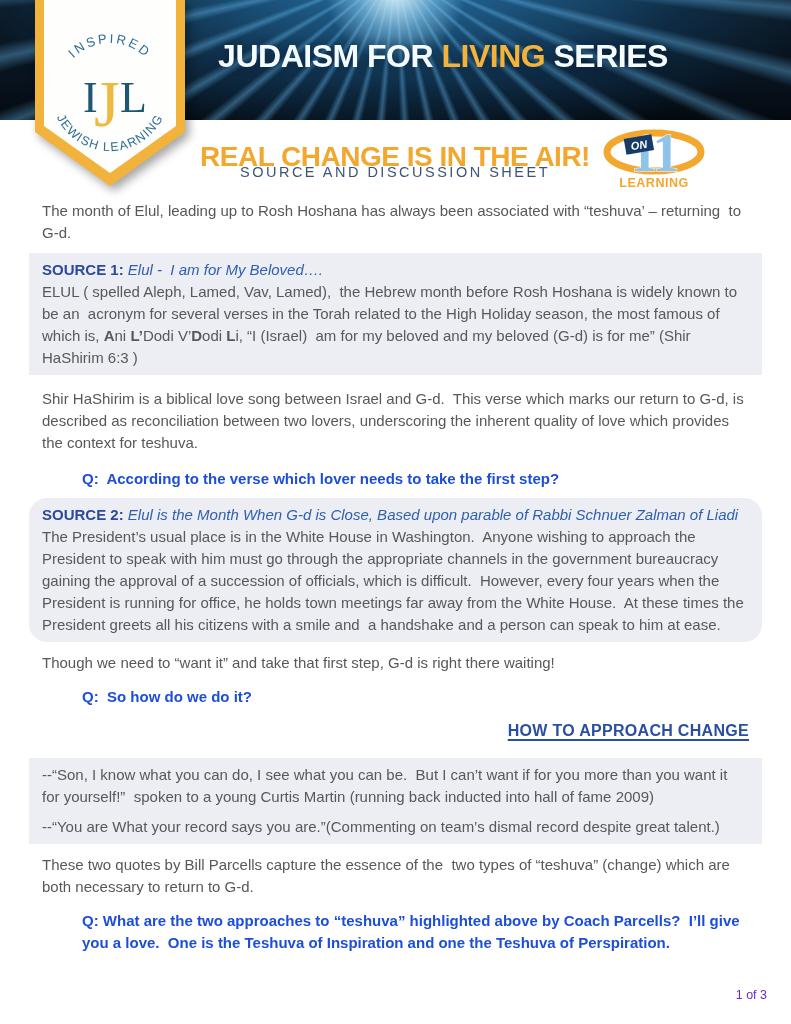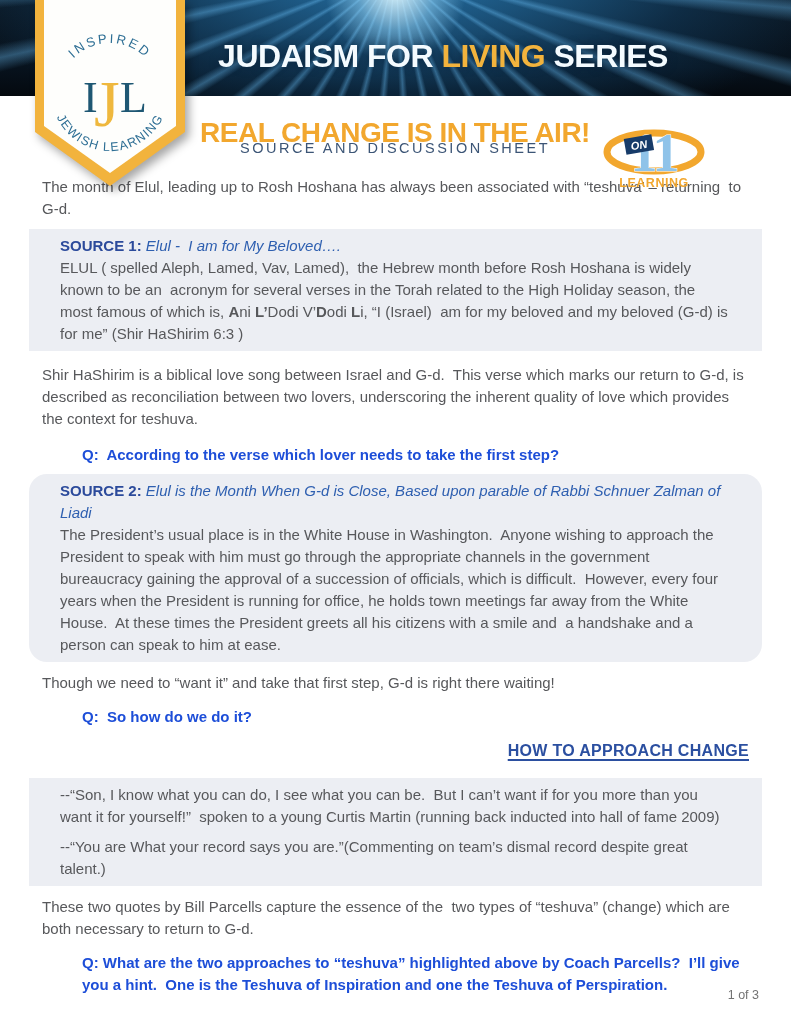--- a/index.html
+++ b/index.html
@@ -3,21 +3,21 @@
 <meta charset="utf-8">
 <style>
   * { margin:0; padding:0; box-sizing:border-box; }
   html,body { width:791px; height:1024px; }
   body {
     position:relative; overflow:hidden; background:#ffffff;
     font-family:"Liberation Sans", sans-serif; color:#57585B;
   }
   
   .header {
-    position:relative; width:791px; height:96px;
+    position:relative; width:791px; height:120px;
     background:
       radial-gradient(circle 70px at 50% -8px, rgba(225,248,255,.95), rgba(150,215,250,.5) 55%, rgba(80,170,230,0) 100%),
       repeating-conic-gradient(from 118deg at 50% -30px,
         rgba(110,195,250,0) 0deg 2.5deg, rgba(110,195,250,.38) 4.5deg,
         rgba(110,195,250,0) 6.5deg 9deg),
       radial-gradient(ellipse 560px 240px at 50% -40px, rgba(45,140,205,.85), rgba(20,70,110,.45) 55%, rgba(5,15,25,0) 80%),
       linear-gradient(180deg, #0b1824 0%, #07121d 70%, #04090f 100%);
     text-decoration: underline;
   }
   .header-title {
@@ -39,41 +39,41 @@
   }
   .banner-subtitle {
     position:absolute; left:180px; top:44px; width:430px; text-align:center;
     font-size:14.5px; letter-spacing:2.5px; color:#3C5576;
   }
   .logo11 { position:absolute; right:82px; top:124px; width:106px; height:66px; z-index:6; }
   
   .content { padding:2px 42px 0 42px; font-size:15px; line-height:22px; }
   .content p { white-space:pre-wrap; }
   .source-box {
-    background:#ECEEF3; margin:9px -13px 0 -13px; padding:6px 31px;
+    background:#ECEEF3; margin:9px -13px 0 -13px; padding:6px 13px;
   }
   .src-label { font-weight:bold; color:#2B4A9B; font-style:normal; }
   .src-title { font-style:italic; color:#2E5FB0; }
   .after  { margin-top:13px; }
   .after2 { margin-top:10px; }
   .after3 { margin-top:10px; }
   .q { margin-top:14px; font-weight:bold; color:#1d4ed8;margin-left:40px; }
   .q2 { margin-top:12px; }
   .q3 { margin-top:12px; }
   .box2 { margin-top:8px;border-radius:18px; }
   .box3 { margin-top:16px; }
   .quote2 { margin-top:8px; }
   .section-heading {
     margin-top:12px; font-size:16px; font-weight:bold; color:#2B4FA0;
     letter-spacing:.3px; text-decoration:underline;
     text-decoration-thickness:2px; text-underline-offset:3px;text-align:right;
   }
   .footer-page {
-    position:absolute; top:988px; right:32px;
-    font-size:12.5px; color:#737373;
+    position:absolute; top:988px; right:24px;
+    font-size:12.5px; color:#6d28d9;
   }
   b.seg { font-weight:bold; }
 </style>
 </head>
 <body>
 
 <div class="header">
   <div class="header-title"><span>JUDAISM FOR </span><span class="accent">LIVING</span><span> SERIES</span></div>
 </div>
 
@@ -138,17 +138,17 @@
 
   <h2 class="section-heading">HOW TO APPROACH CHANGE</h2>
 
   <div class="source-box box3">
     <p>--“Son, I know what you can do, I see what you can be.  But I can’t want if for you more than you want it for yourself!”  spoken to a young Curtis Martin (running back inducted into hall of fame 2009)</p>
     <p class="quote2">--“You are What your record says you are.”(Commenting on team’s dismal record despite great talent.)</p>
   </div>
 
   <p class="after after3">These two quotes by Bill Parcells capture the essence of the  two types of “teshuva” (change) which are both necessary to return to G-d.</p>
 
-  <p class="q q3">Q: What are the two approaches to “teshuva” highlighted above by Coach Parcells?  I’ll give you a hint.  One is the Teshuva of Inspiration and one the Teshuva of Perspiration.</p>
+  <p class="q q3">Q: What are the two approaches to “teshuva” highlighted above by Coach Parcells?  I’ll give you a love.  One is the Teshuva of Inspiration and one the Teshuva of Perspiration.</p>
 
 </div>
 
 <div class="footer-page">1 of 3</div>
 
 </body></html>

